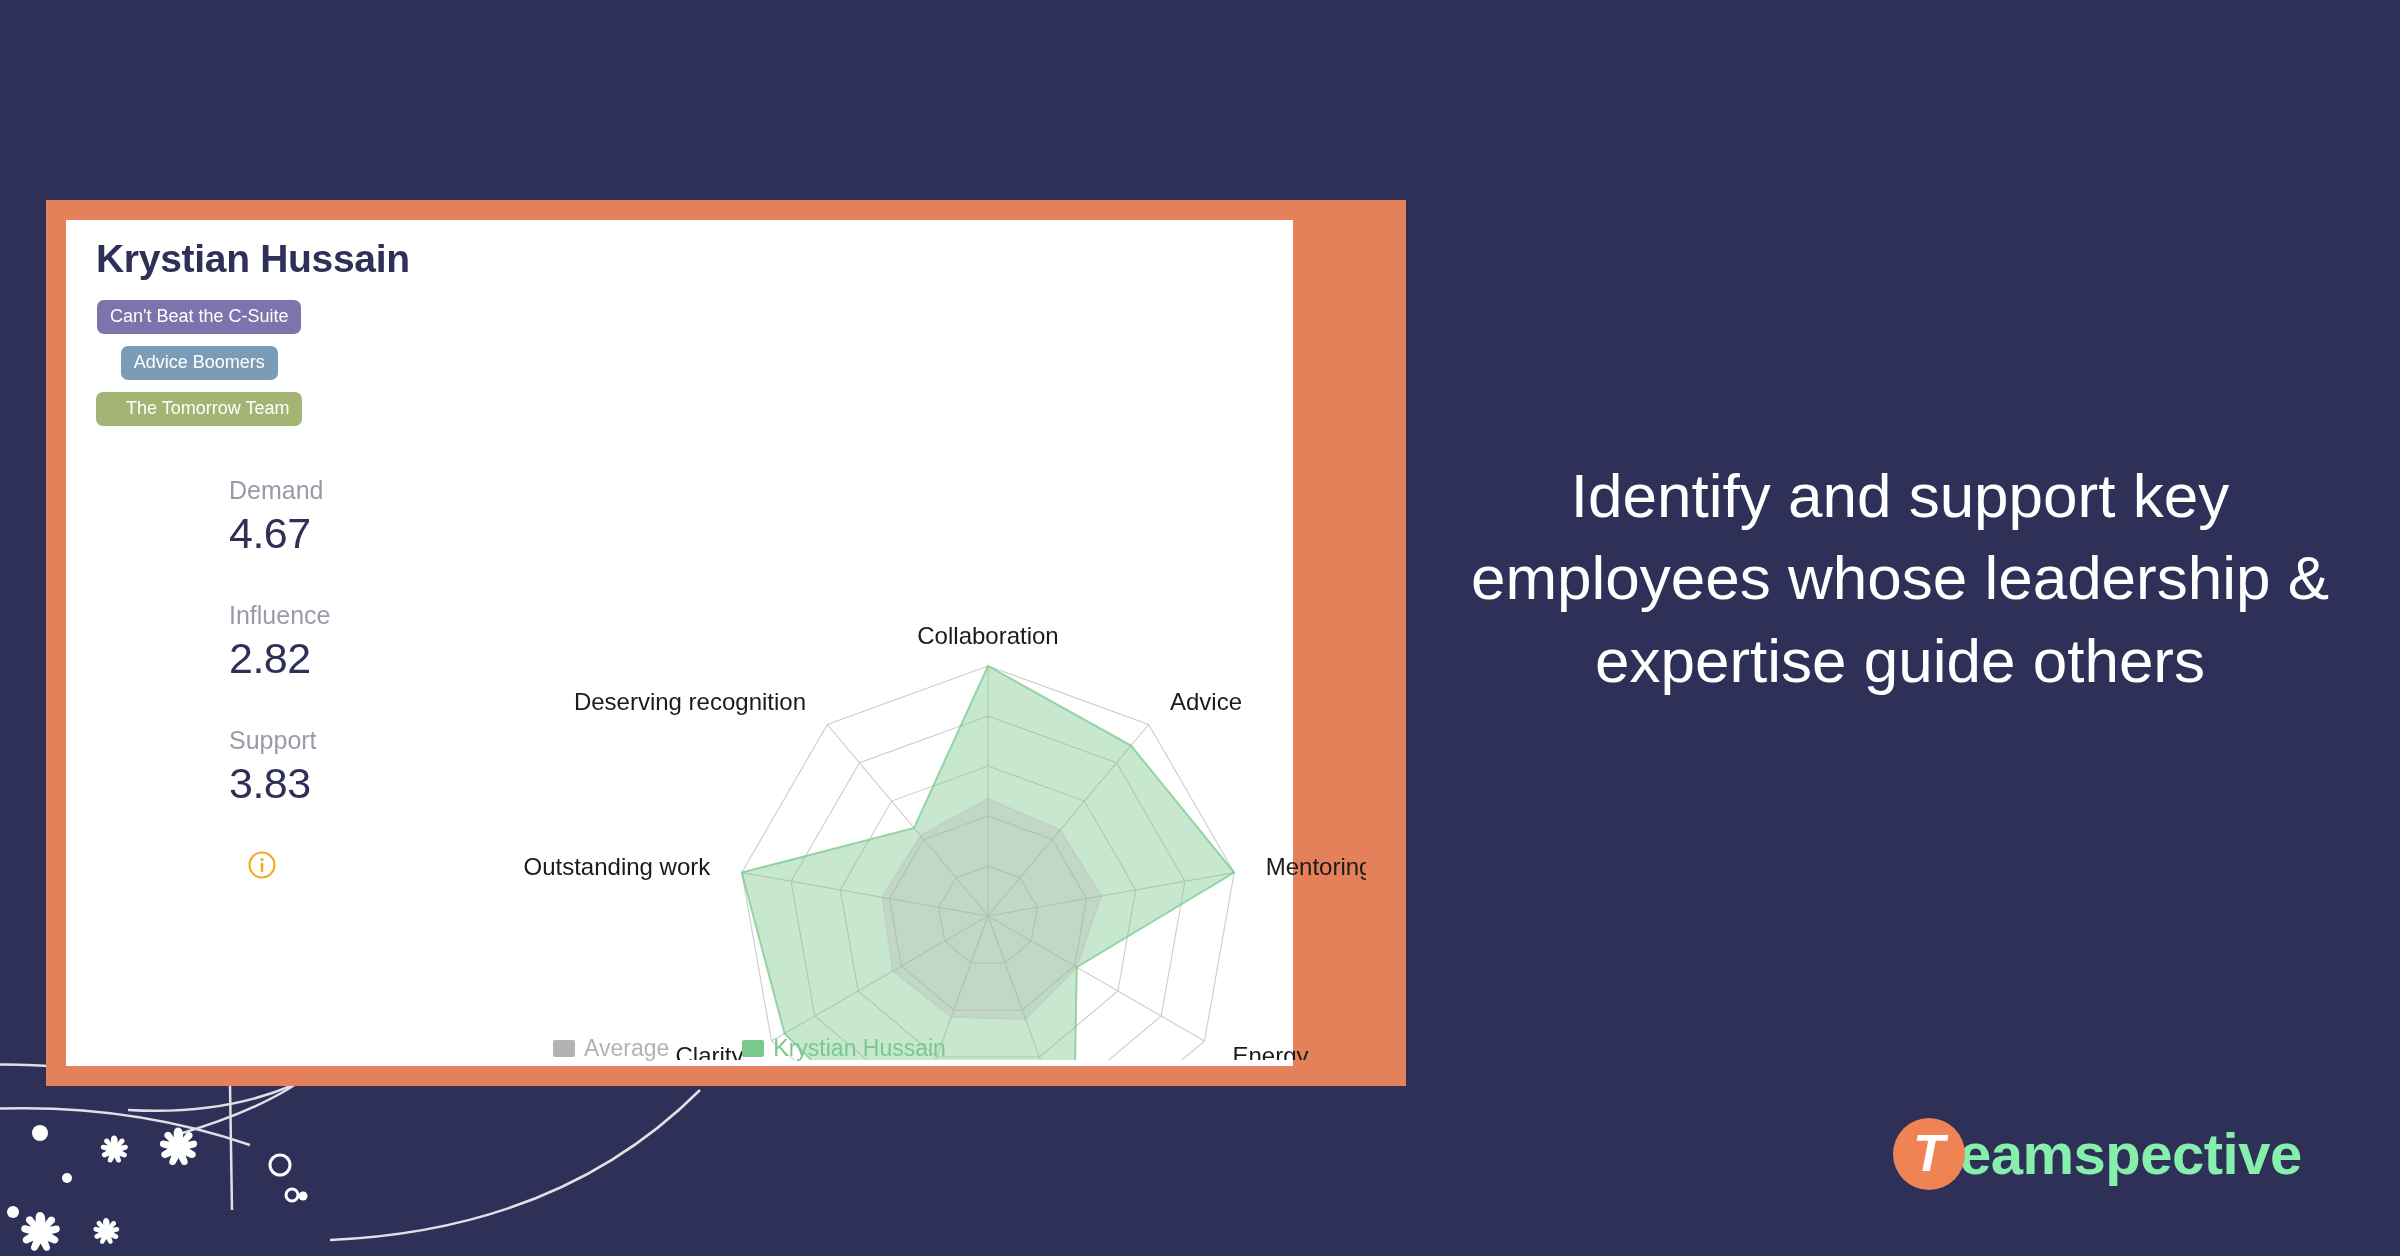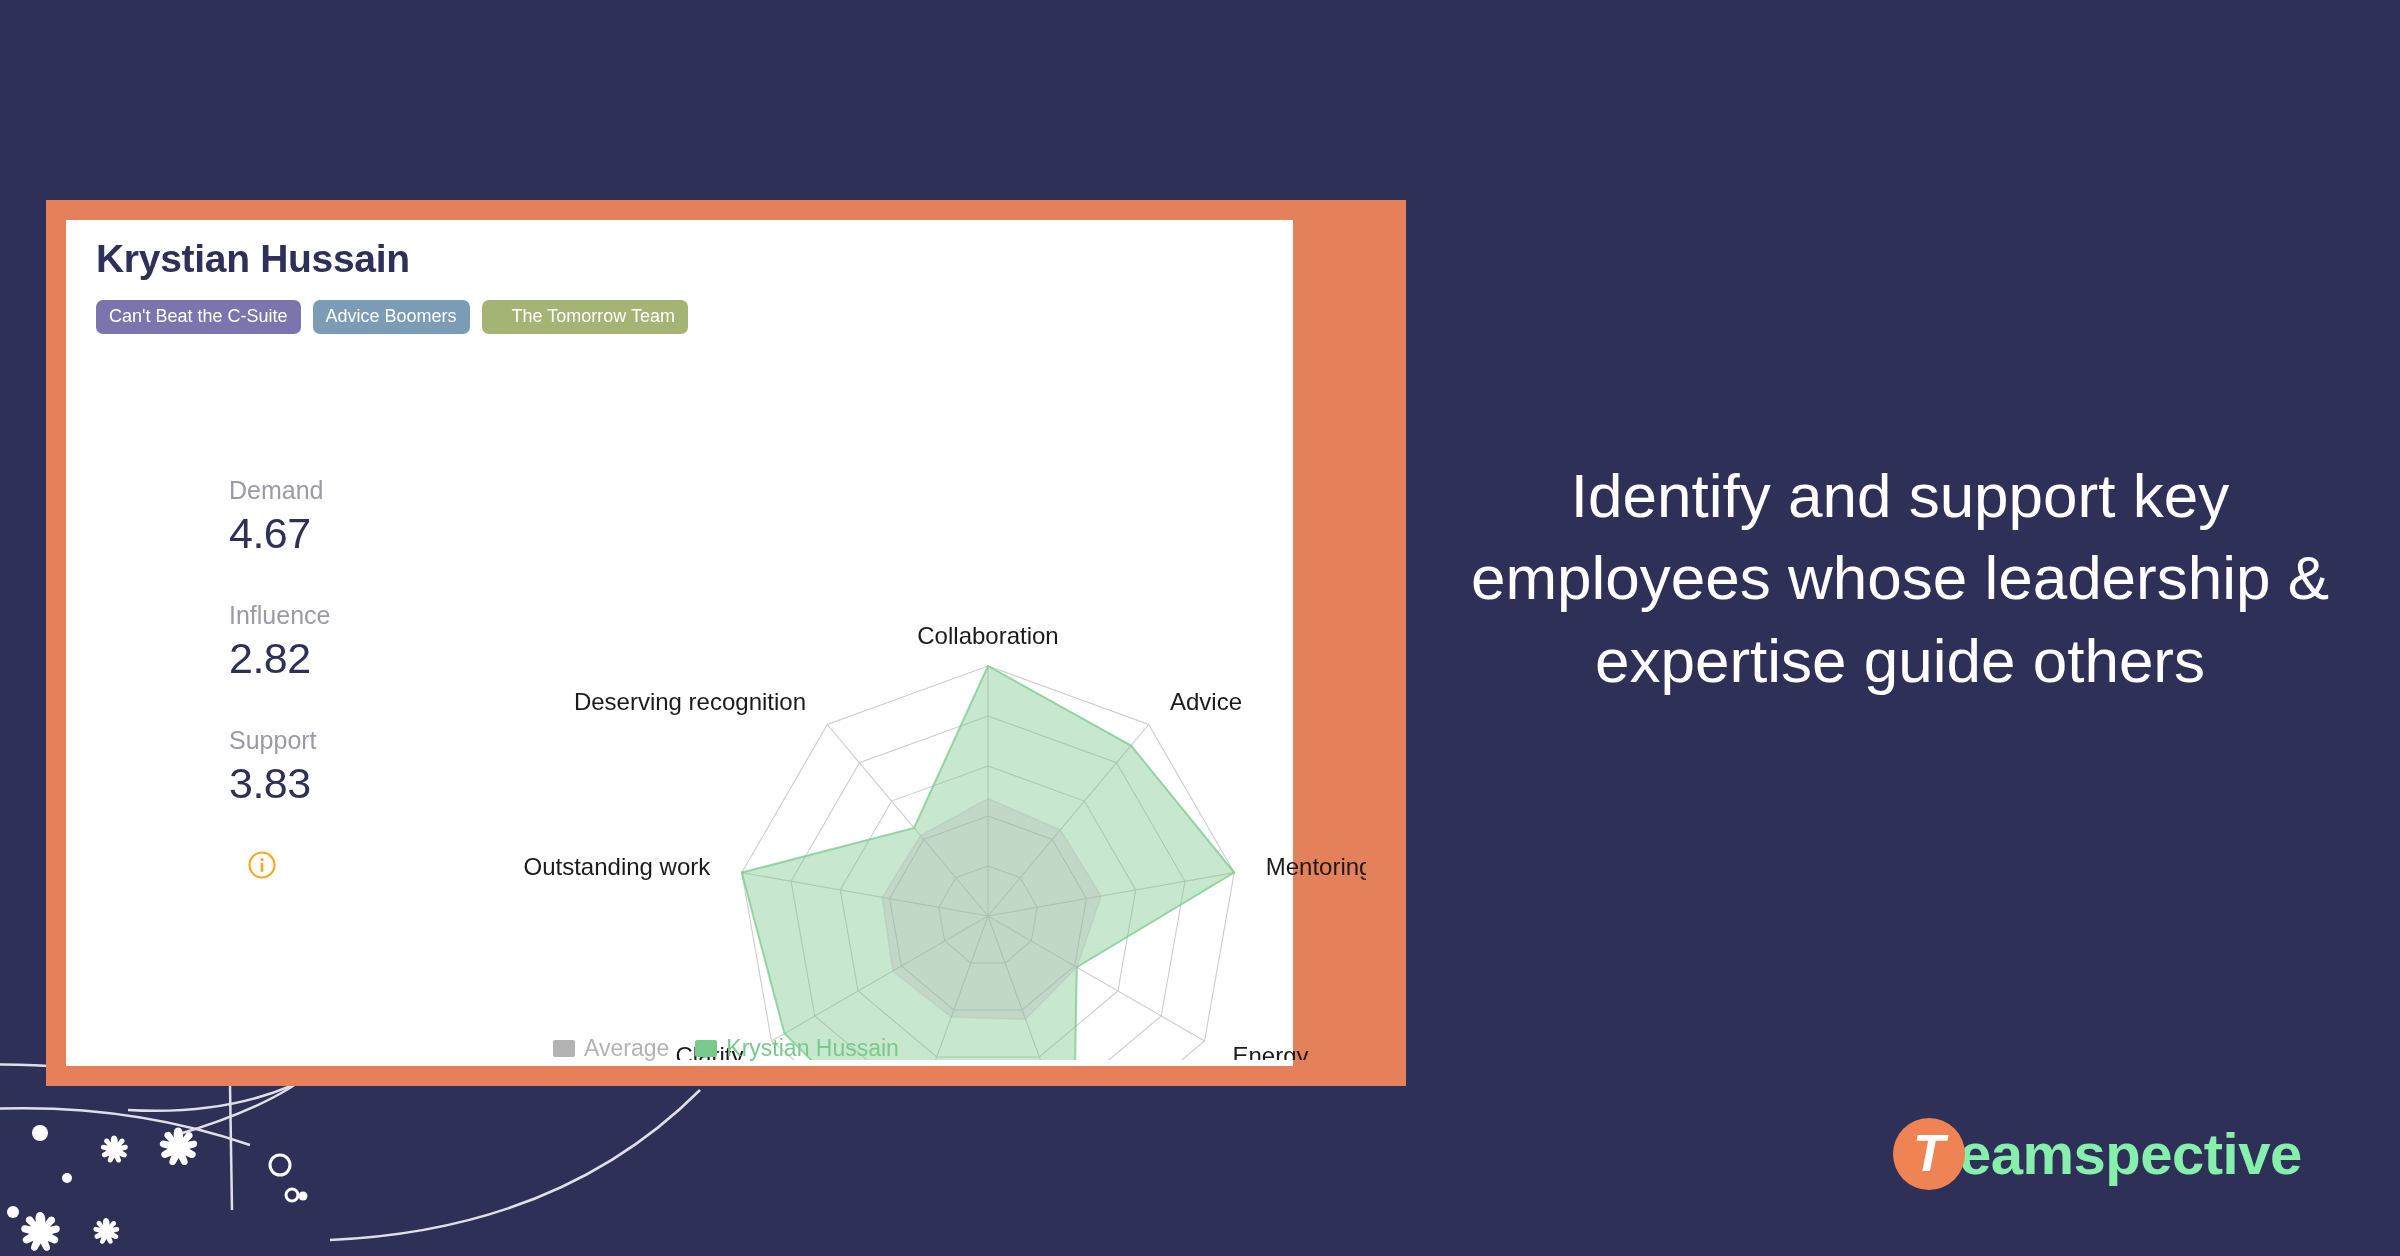--- a/index.html
+++ b/index.html
@@ -29,21 +29,21 @@
   }
 
   #person-name{
     position:absolute;left:30px;top:17px;
     font-size:39px;font-weight:700;color:#2e3058;
     letter-spacing:-0.3px;white-space:nowrap;
   }
 
   #team-tags{
     position:absolute;left:30px;top:80px;
-    display:flex;gap:12px;align-items:center;
+    display:flex;gap:12px;align-items:center;flex-direction:column;
   }
   .tag{
     border-radius:7px;
     color:#ffffff;
     font-size:18px;
     padding:7px 13px 9px 13px;
     white-space:nowrap;
     line-height:1;
   }
 
@@ -68,21 +68,21 @@
   .axis-label{
     font-family:"Liberation Sans", sans-serif;
     font-size:24px;fill:#1b1b1b;
   }
 
   
   #legend{
     position:absolute;left:0;bottom:6px;width:1320px;
     display:flex;justify-content:center;align-items:center;gap:26px;
   }
-  .legend-item{display:flex;align-items:center;gap:9px;}
+  .legend-item{display:flex;align-items:center;gap:9px;margin-left:47px;}
   .legend-swatch{width:22px;height:17px;border-radius:2px;display:block;}
   .legend-text{font-size:23px;line-height:1;}
 
   
   #tagline{
     position:absolute;left:1470px;top:455px;
     width:860px;
     text-align:center;
     color:#ffffff;
     font-size:62px;

